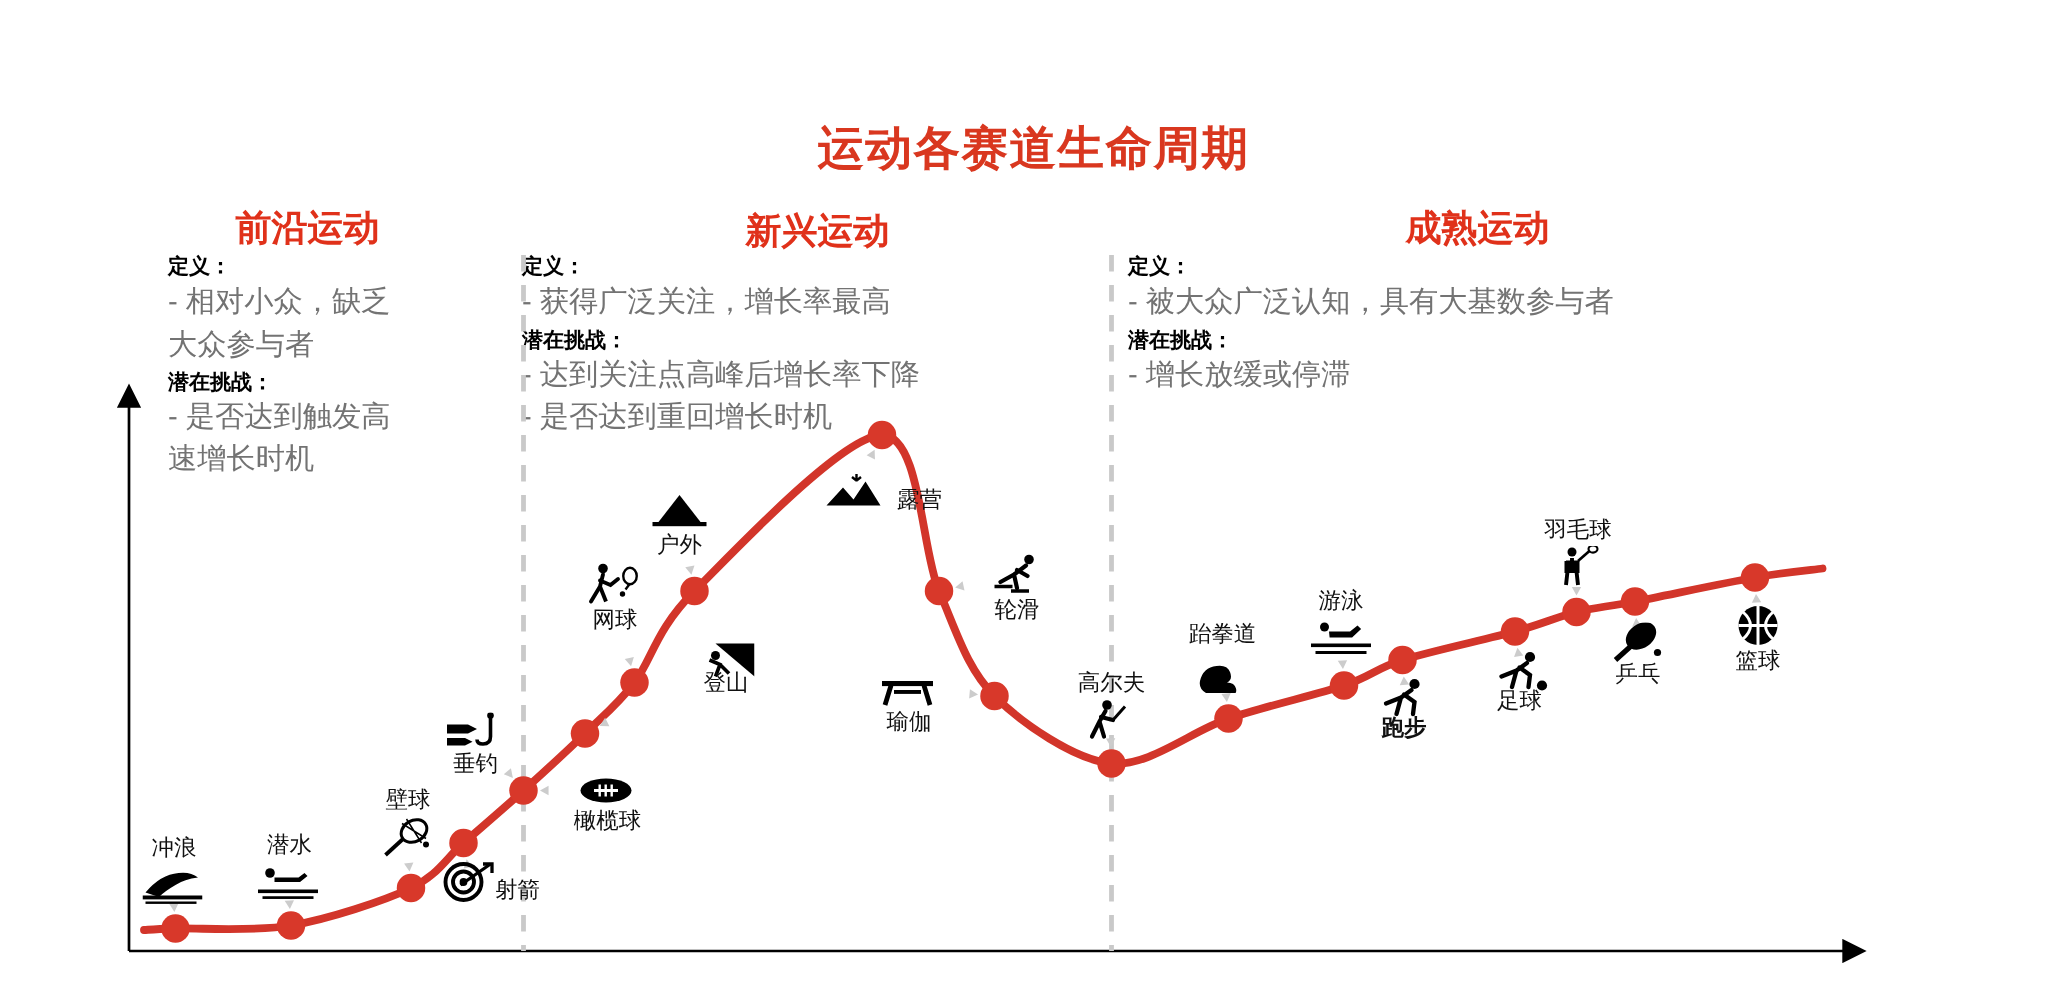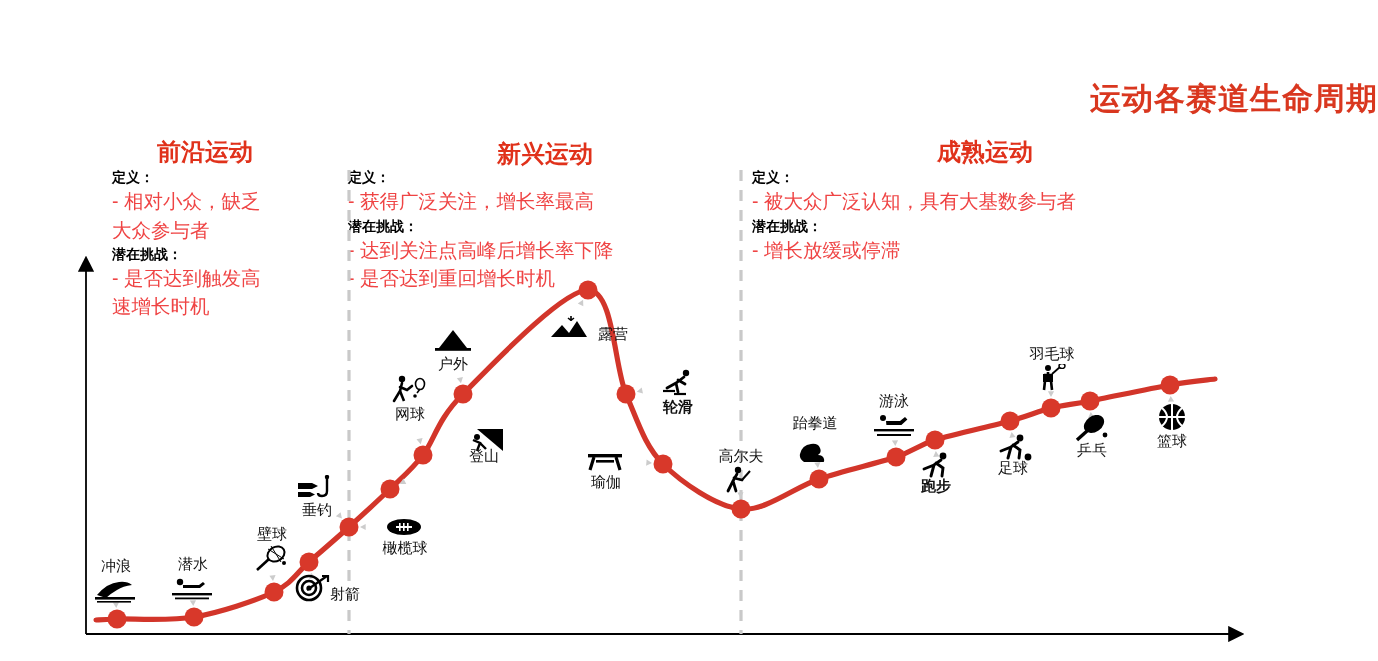--- a/index.html
+++ b/index.html
@@ -23,21 +23,21 @@
     top: 0;
     width: 1378px;
     height: 661px;
   }
 
   .chart-title {
     position: absolute;
     left: 0;
     top: 78px;
     width: 1378px;
-    text-align: right;
+    text-align: center;
     font-size: 31px;
     font-weight: bold;
     color: #d9371f;
     letter-spacing: 1px;
     white-space: nowrap;
   }
   .stage-head {
     position: absolute;
     font-size: 24px;
     font-weight: bold;
@@ -51,21 +51,21 @@
     font-size: 19.5px;
     line-height: 1.45;
   }
   .panel .hd {
     font-weight: bold;
     font-size: 14px;
     color: #000000;
   }
   .panel .ln {
     font-weight: normal;
-    color: #ef4444;
+    color: #737373;
     white-space: nowrap;
   }
 
   .node-label {
     position: absolute;
     font-size: 15px;
     color: #111111;
     white-space: nowrap;
     text-align: center;
     line-height: 1.1;
@@ -333,21 +333,21 @@
       <div class="node-label" style="width: 90px; left: 71px; top: 558px;">冲浪</div>
       <div class="node-label" style="width: 90px; left: 148px; top: 556px;">潜水</div>
       <div class="node-label" style="width: 90px; left: 227px; top: 526px;">壁球</div>
       <div class="node-label" style="width: 90px; left: 300px; top: 586px;">射箭</div>
       <div class="node-label" style="width: 90px; left: 272px; top: 502px;">垂钓</div>
       <div class="node-label" style="width: 90px; left: 360px; top: 540px;">橄榄球</div>
       <div class="node-label" style="width: 90px; left: 439px; top: 448px;">登山</div>
       <div class="node-label" style="width: 90px; left: 365px; top: 406px;">网球</div>
       <div class="node-label" style="width: 90px; left: 408px; top: 356px;">户外</div>
       <div class="node-label" style="width: 90px; left: 568px; top: 326px;">露营</div>
-      <div class="node-label" style="width: 90px; left: 633px; top: 399px; font-weight: bold;">轮滑</div>
+      <div class="node-label" style="width: 90px; left: 633px; top: 399px;">轮滑</div>
       <div class="node-label" style="width: 90px; left: 561px; top: 474px;">瑜伽</div>
       <div class="node-label" style="width: 90px; left: 696px; top: 448px;">高尔夫</div>
       <div class="node-label" style="width: 90px; left: 770px; top: 415px;">跆拳道</div>
       <div class="node-label" style="width: 90px; left: 849px; top: 393px;">游泳</div>
       <div class="node-label" style="width: 90px; left: 891px; top: 478px; font-weight: bold;">跑步</div>
       <div class="node-label" style="width: 90px; left: 968px; top: 460px;">足球</div>
       <div class="node-label" style="width: 90px; left: 1007px; top: 346px;">羽毛球</div>
       <div class="node-label" style="width: 90px; left: 1047px; top: 442px;">乒乓</div>
       <div class="node-label" style="width: 90px; left: 1127px; top: 433px;">篮球</div>
     </div>

